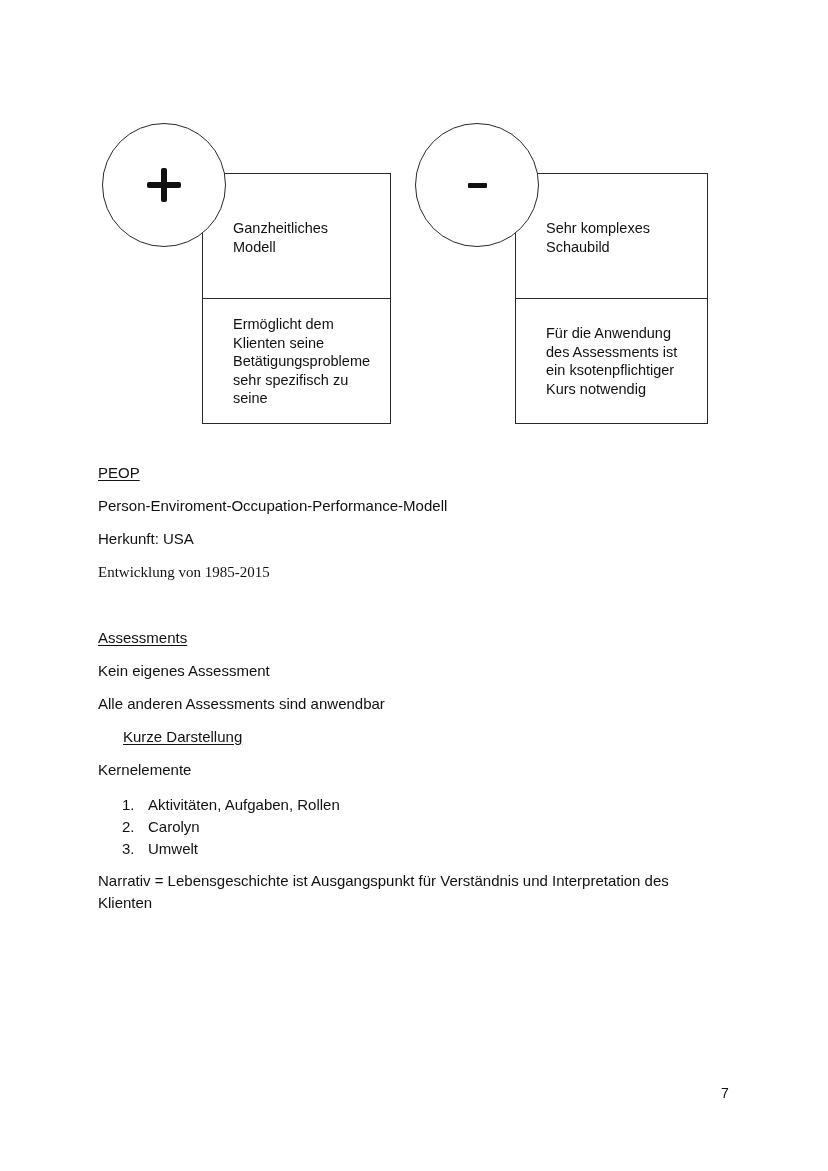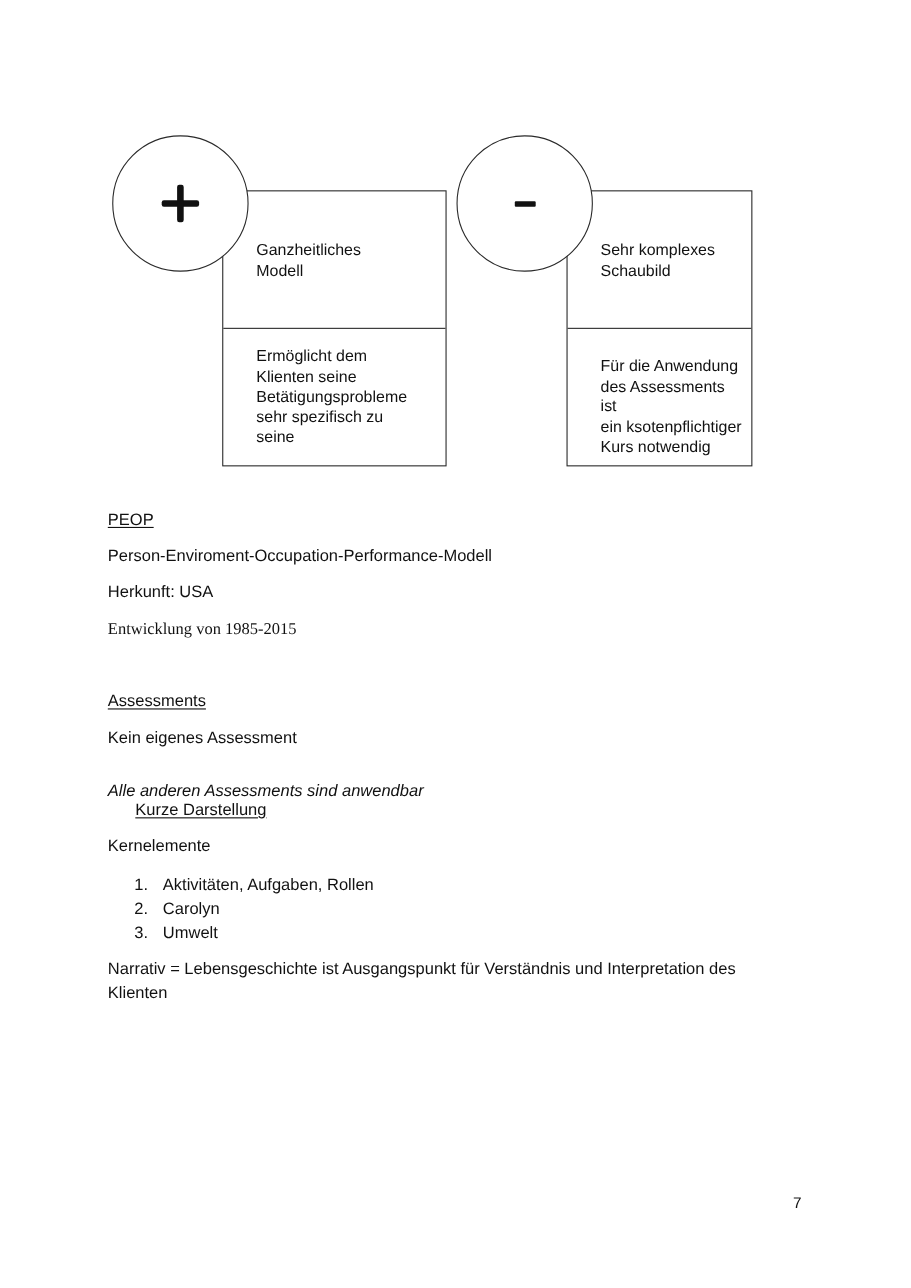--- a/index.html
+++ b/index.html
@@ -43,21 +43,21 @@
   .list li { font-size: 15px; line-height: 22px; display: flex; }
   .list .num { width: 26px; }
   .page-num { position: absolute; left: 721px; top: 1085px; font-size: 14px; }
 </style>
 </head>
 <body>
 
 <div class="page">
 
   <div class="card">
-    <div class="box" style="left:202px; top:173px; width:204px; height:251px;">
+    <div class="box" style="left:202px; top:173px; width:189px; height:251px;">
       <div class="box-cell top">
         <div style="padding-top:45px;">
           <div>Ganzheitliches</div>
           <div>Modell</div>
         </div>
       </div>
       <div class="box-cell bottom">
         <div style="padding-top:16px;">
           <div>Ermöglicht dem</div>
           <div>Klienten seine</div>
@@ -66,21 +66,21 @@
           <div>seine</div>
         </div>
       </div>
     </div>
     <div class="circle" style="left:102px; top:123px;">
       <div class="sign-plus"></div>
     </div>
   </div>
 
   <div class="card">
-    <div class="box" style="left:515px; top:173px; width:169px; height:251px;">
+    <div class="box" style="left:515px; top:173px; width:193px; height:251px;">
       <div class="box-cell top">
         <div style="padding-top:45px;">
           <div>Sehr komplexes</div>
           <div>Schaubild</div>
         </div>
       </div>
       <div class="box-cell bottom">
         <div style="padding-top:25px;">
           <div>Für die Anwendung</div>
           <div>des Assessments ist</div>
@@ -93,21 +93,21 @@
       <div class="sign-minus"></div>
     </div>
   </div>
 
   <div class="line u" style="top:464px;">PEOP</div>
   <div class="line" style="top:497px;">Person-Enviroment-Occupation-Performance-Modell</div>
   <div class="line" style="top:530px;">Herkunft: USA</div>
   <div class="line" style="top:563px;font-family:Liberation Serif, serif;">Entwicklung von 1985-2015</div>
   <div class="line u" style="top:629px;">Assessments</div>
   <div class="line" style="top:662px;">Kein eigenes Assessment</div>
-  <div class="line" style="top:711px;font-style:italic;">Alle anderen Assessments sind anwendbar</div>
+  <div class="line" style="top:695px;">Alle anderen Assessments sind anwendbar</div>
   <div class="line u" style="top:728px;margin-left:25px;">Kurze Darstellung</div>
   <div class="line" style="top:761px;">Kernelemente</div>
 
   <ol class="list">
     <li>
       <span class="num">1.</span>
       <span>Aktivitäten, Aufgaben, Rollen</span>
     </li>
     <li>
       <span class="num">2.</span>

